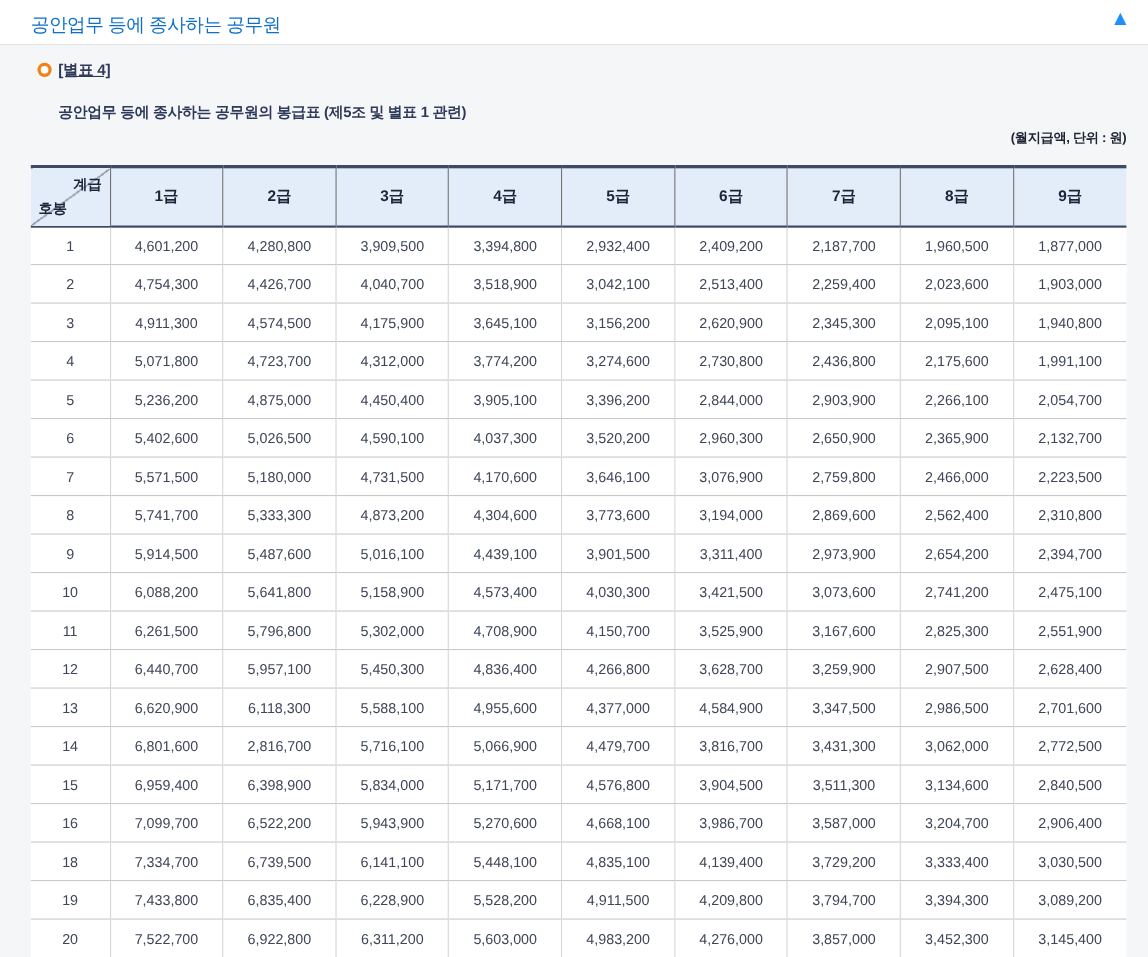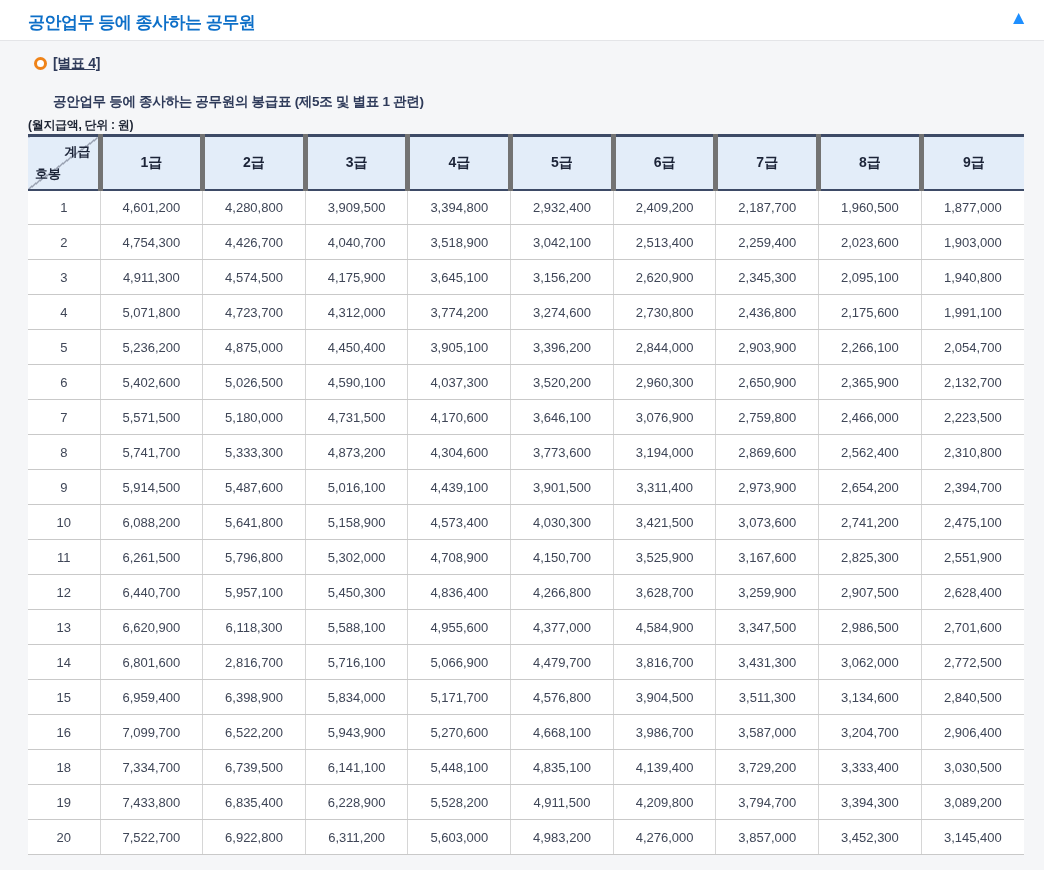--- a/index.html
+++ b/index.html
@@ -13,21 +13,21 @@
     position: relative;
     height: 41px;
     background: #ffffff;
     border-bottom: 1px solid #e4e5e8;
   }
   .page-title {
     position: absolute;
     left: 28px;
     top: 11px;
     font-size: 17px;
-    font-weight: bold;
+    font-weight: normal;
     color: #0d6fc8;
     letter-spacing: -0.5px;
   }
   .collapse-btn {
     position: absolute;
     right: 14px;
     top: 6px;
     background: none;
     border: none;
     color: #1e8fff;
@@ -57,40 +57,41 @@
   }
   .table-title {
     font-size: 13.5px;
     font-weight: bold;
     color: #2e3a59;
     margin-top: 20px;
     letter-spacing: -0.3px;
   }
   .unit-note {
     width: 996px;
+    text-align: right;
     font-size: 12px;
     font-weight: bold;
     color: #1d2433;
     margin-top: 6px;
-    margin-bottom: 0;
+    margin-bottom: 16px;
     letter-spacing: -0.3px;
   }
   
   table.salary {
     width: 996px;
     border-collapse: collapse;
     table-layout: fixed;
     background: #ffffff;
   }
   table.salary col.step-col { width: 72px; }
   table.salary thead th {
     background: #e3edf9;
     border-top: 3px solid #3d4a66;
     border-bottom: 2px solid #3d4a66;
-    border-left: 5px solid #737373;
+    border-left: 1px solid #737373;
     height: 54px;
     font-size: 14px;
     font-weight: bold;
     color: #1c2438;
     text-align: center;
     vertical-align: middle;
   }
   table.salary thead th:first-child { border-left: none; }
   table.salary thead th.corner {
     position: relative;

